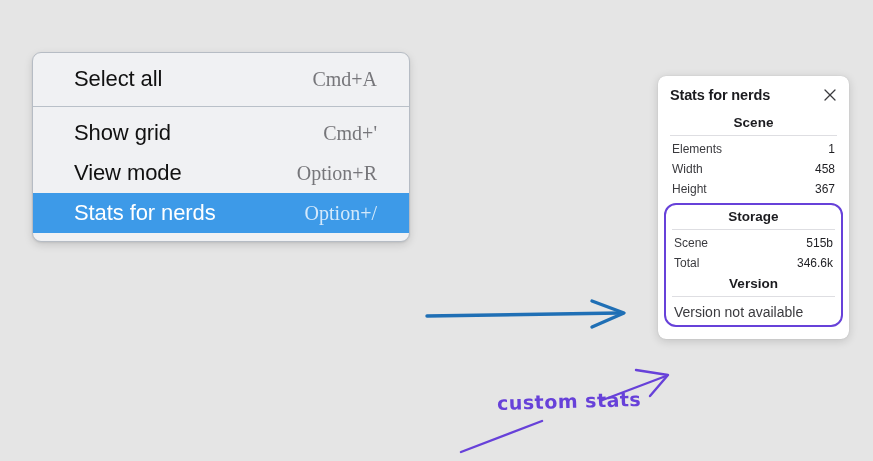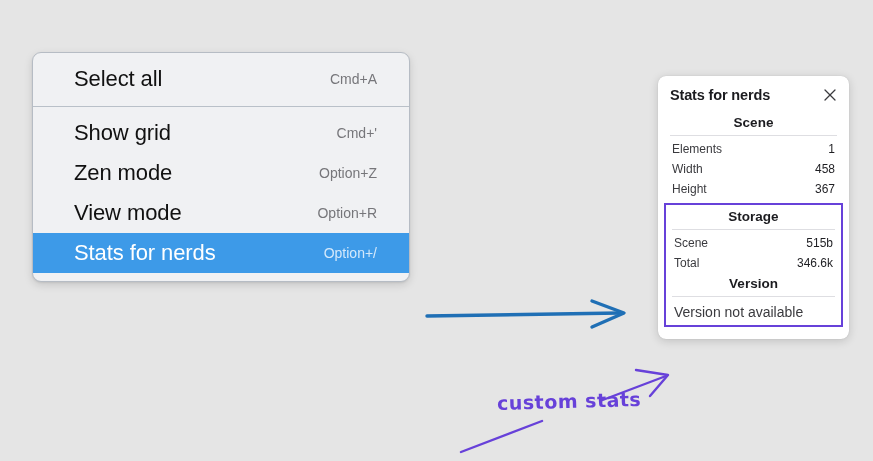--- a/index.html
+++ b/index.html
@@ -52,23 +52,24 @@
     box-sizing: border-box;
     cursor: default;
   }
   .menu-item .label {
     font-size: 22px;
     color: #111111;
     letter-spacing: -0.1px;
     white-space: nowrap;
   }
   .menu-item .shortcut {
-    font-size: 14px;
+    font-size: 20px;
     color: #76767a;
     white-space: nowrap;
+    font-family: Liberation Serif, serif;
   }
   .menu-item.highlighted {
     background: #3d9ae8;
   }
   .menu-item.highlighted .label { color: #ffffff; }
   .menu-item.highlighted .shortcut { color: #d4e9fb; }
 
   
   #stats-panel {
     position: absolute;
@@ -131,21 +132,21 @@
   .stat-note {
     padding: 4px 2px 1px 2px;
     font-size: 14px;
     color: #3a3a3e;
     white-space: nowrap;
   }
 
   
   #custom-stats-group {
     border: 2px solid #6741d9;
-    border-radius: 0;
+    border-radius: 12px;
     margin: 4px -6px 0 -6px;
     padding: 1px 6px 4px 6px;
   }
 
   
   #annotations {
     position: absolute;
     inset: 0;
     pointer-events: none;
   }
@@ -175,24 +176,20 @@
         <span class="shortcut">Cmd+A</span>
       </div>
     </div>
 
     <div class="menu-divider"></div>
 
     <div class="menu-group">
       <div class="menu-item">
         <span class="label">Show grid</span>
         <span class="shortcut">Cmd+'</span>
-      </div>
-      <div class="menu-item">
-        <span class="label">Zen mode</span>
-        <span class="shortcut">Option+Z</span>
       </div>
       <div class="menu-item">
         <span class="label">View mode</span>
         <span class="shortcut">Option+R</span>
       </div>
       <div class="menu-item highlighted">
         <span class="label">Stats for nerds</span>
         <span class="shortcut">Option+/</span>
       </div>
     </div>

